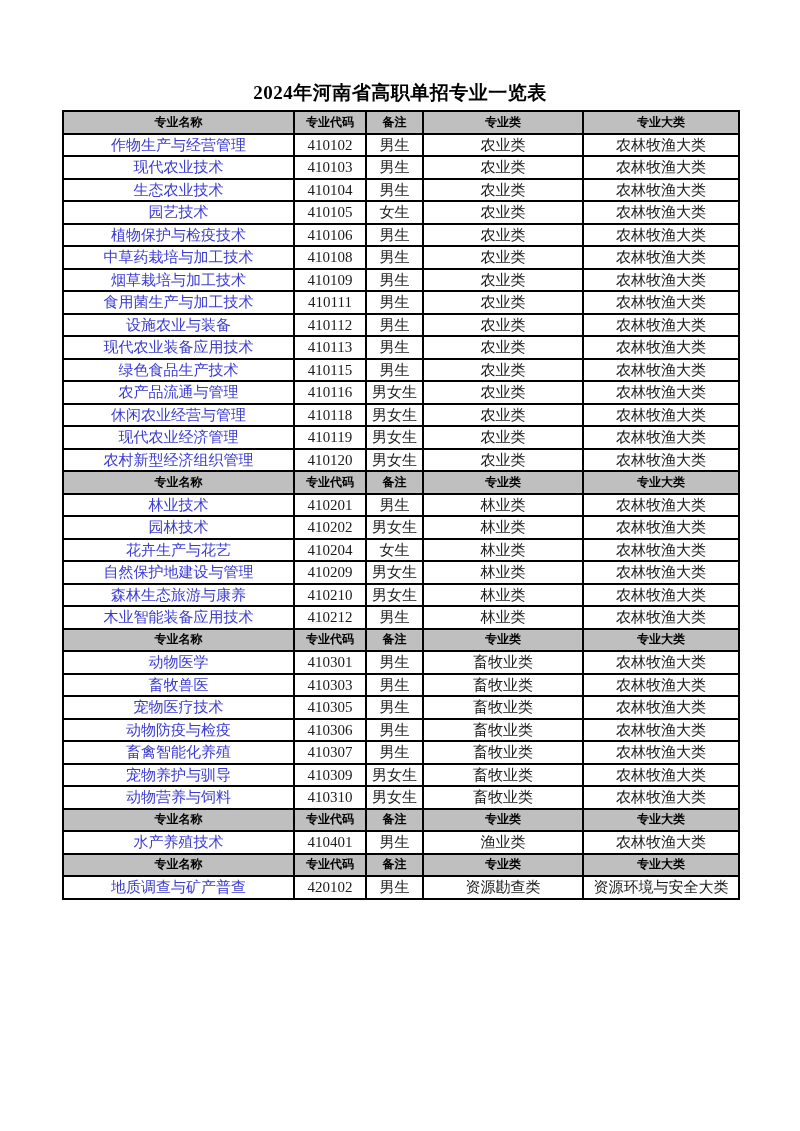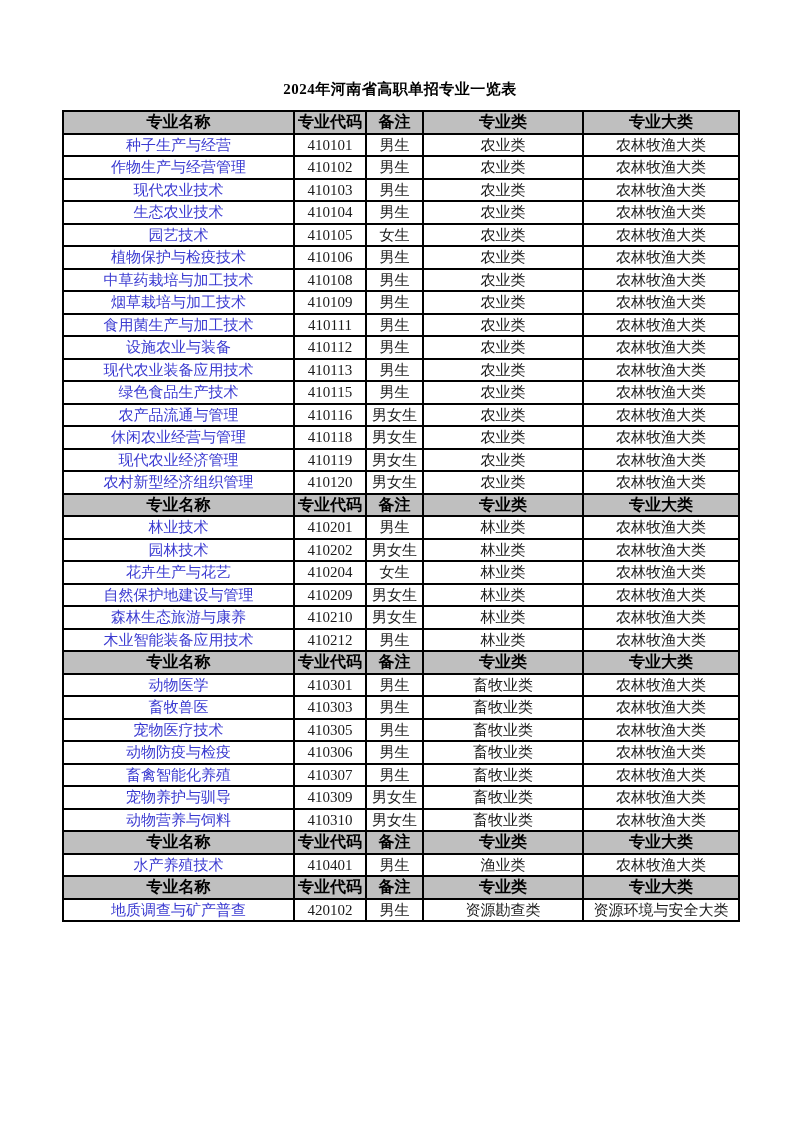--- a/index.html
+++ b/index.html
@@ -14,21 +14,21 @@
     background: #ffffff;
     font-family: "Liberation Serif", "DejaVu Serif", serif;
     overflow: hidden;
   }
   .doc-title {
     position: absolute;
     top: 80px;
     left: 0;
     width: 100%;
     text-align: center;
-    font-size: 15px;
+    font-size: 19px;
     font-weight: bold;
     color: #000000;
     margin: 0;
     letter-spacing: 0.5px;
   }
   table.majors {
     position: absolute;
     left: 62px;
     top: 110px;
     width: 676px;
@@ -42,21 +42,21 @@
     vertical-align: middle;
     padding: 0 2px;
     height: 20.5px;
     line-height: 1.1;
     overflow: hidden;
     white-space: nowrap;
   }
   table.majors th {
     background: #bfbfbf;
     color: #000000;
-    font-size: 16px;
+    font-size: 12px;
     font-weight: bold;
   }
   table.majors td {
     color: #1a1a1a;
     font-size: 15px;
     font-weight: normal;
   }
   table.majors td.major-name {
     color: #3b3bd1;
   }
@@ -87,27 +87,20 @@
     </colgroup>
     <tbody id="majors-tbody">
         <tr>
           <th>专业名称</th>
           <th>专业代码</th>
           <th>备注</th>
           <th>专业类</th>
           <th>专业大类</th>
         </tr>
         <tr>
-          <td class="major-name">种子生产与经营</td>
-          <td>410101</td>
-          <td>男生</td>
-          <td>农业类</td>
-          <td>农林牧渔大类</td>
-        </tr>
-        <tr>
           <td class="major-name">作物生产与经营管理</td>
           <td>410102</td>
           <td>男生</td>
           <td>农业类</td>
           <td>农林牧渔大类</td>
         </tr>
         <tr>
           <td class="major-name">现代农业技术</td>
           <td>410103</td>
           <td>男生</td>

